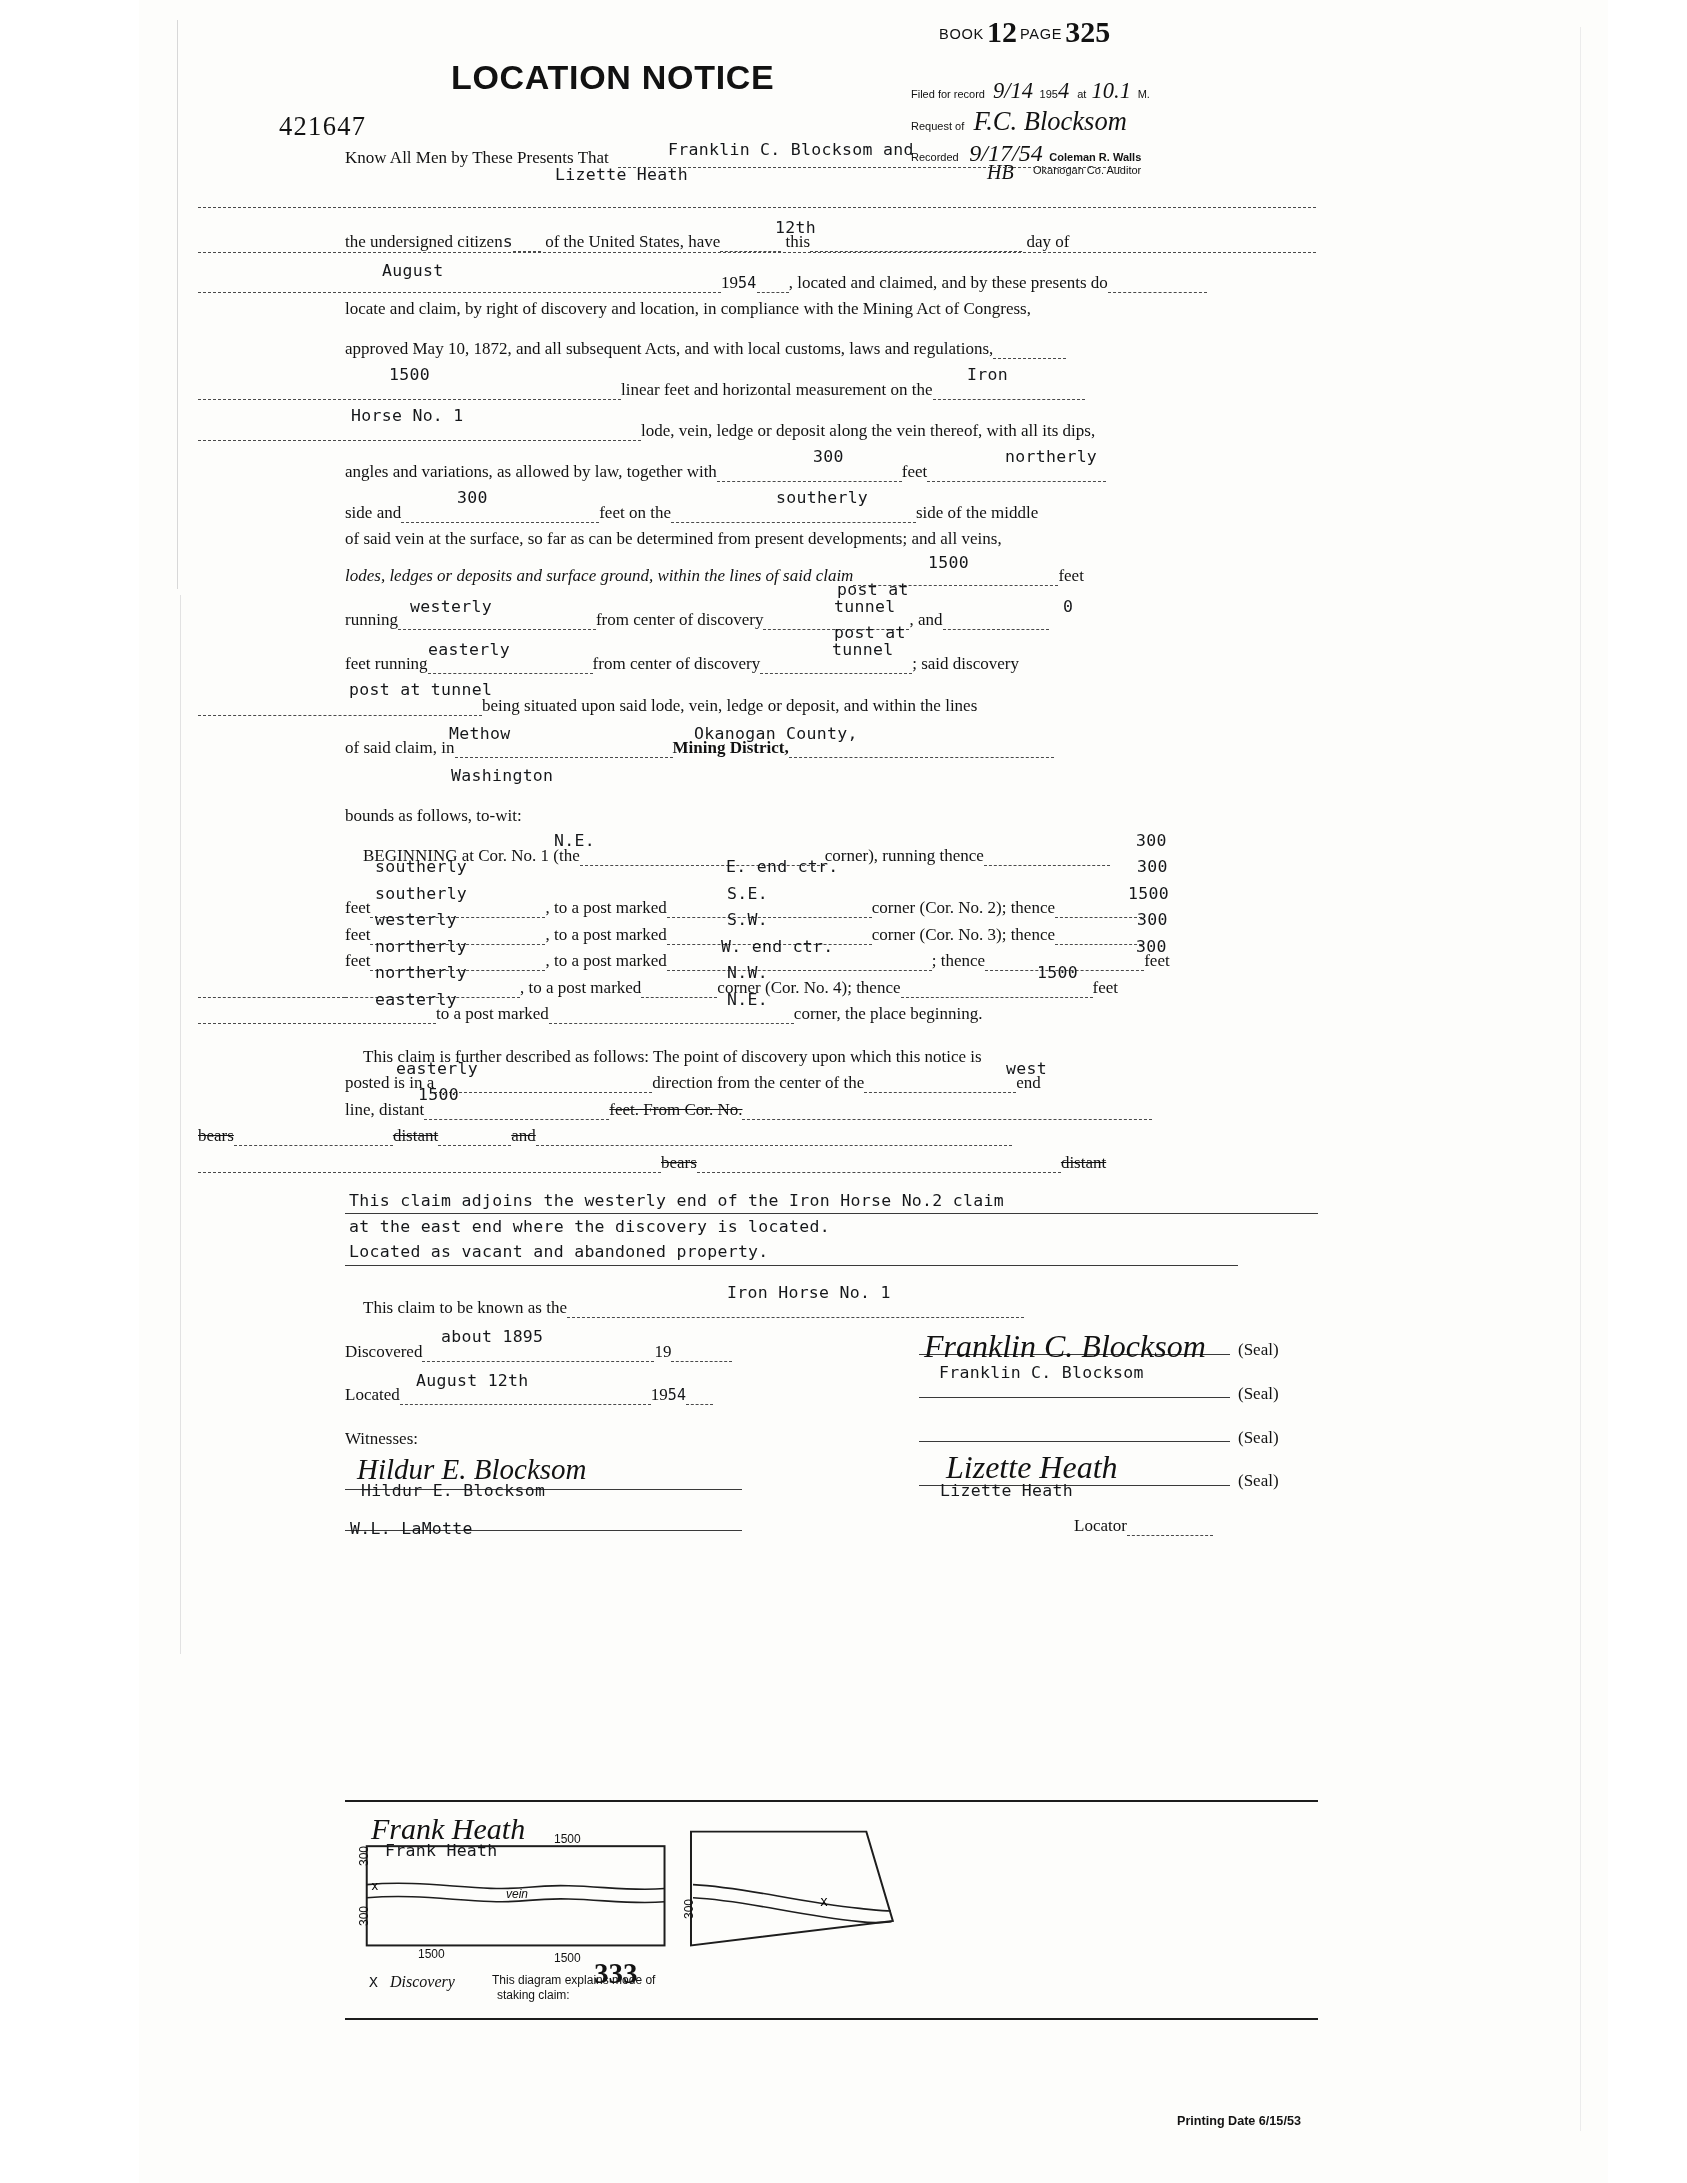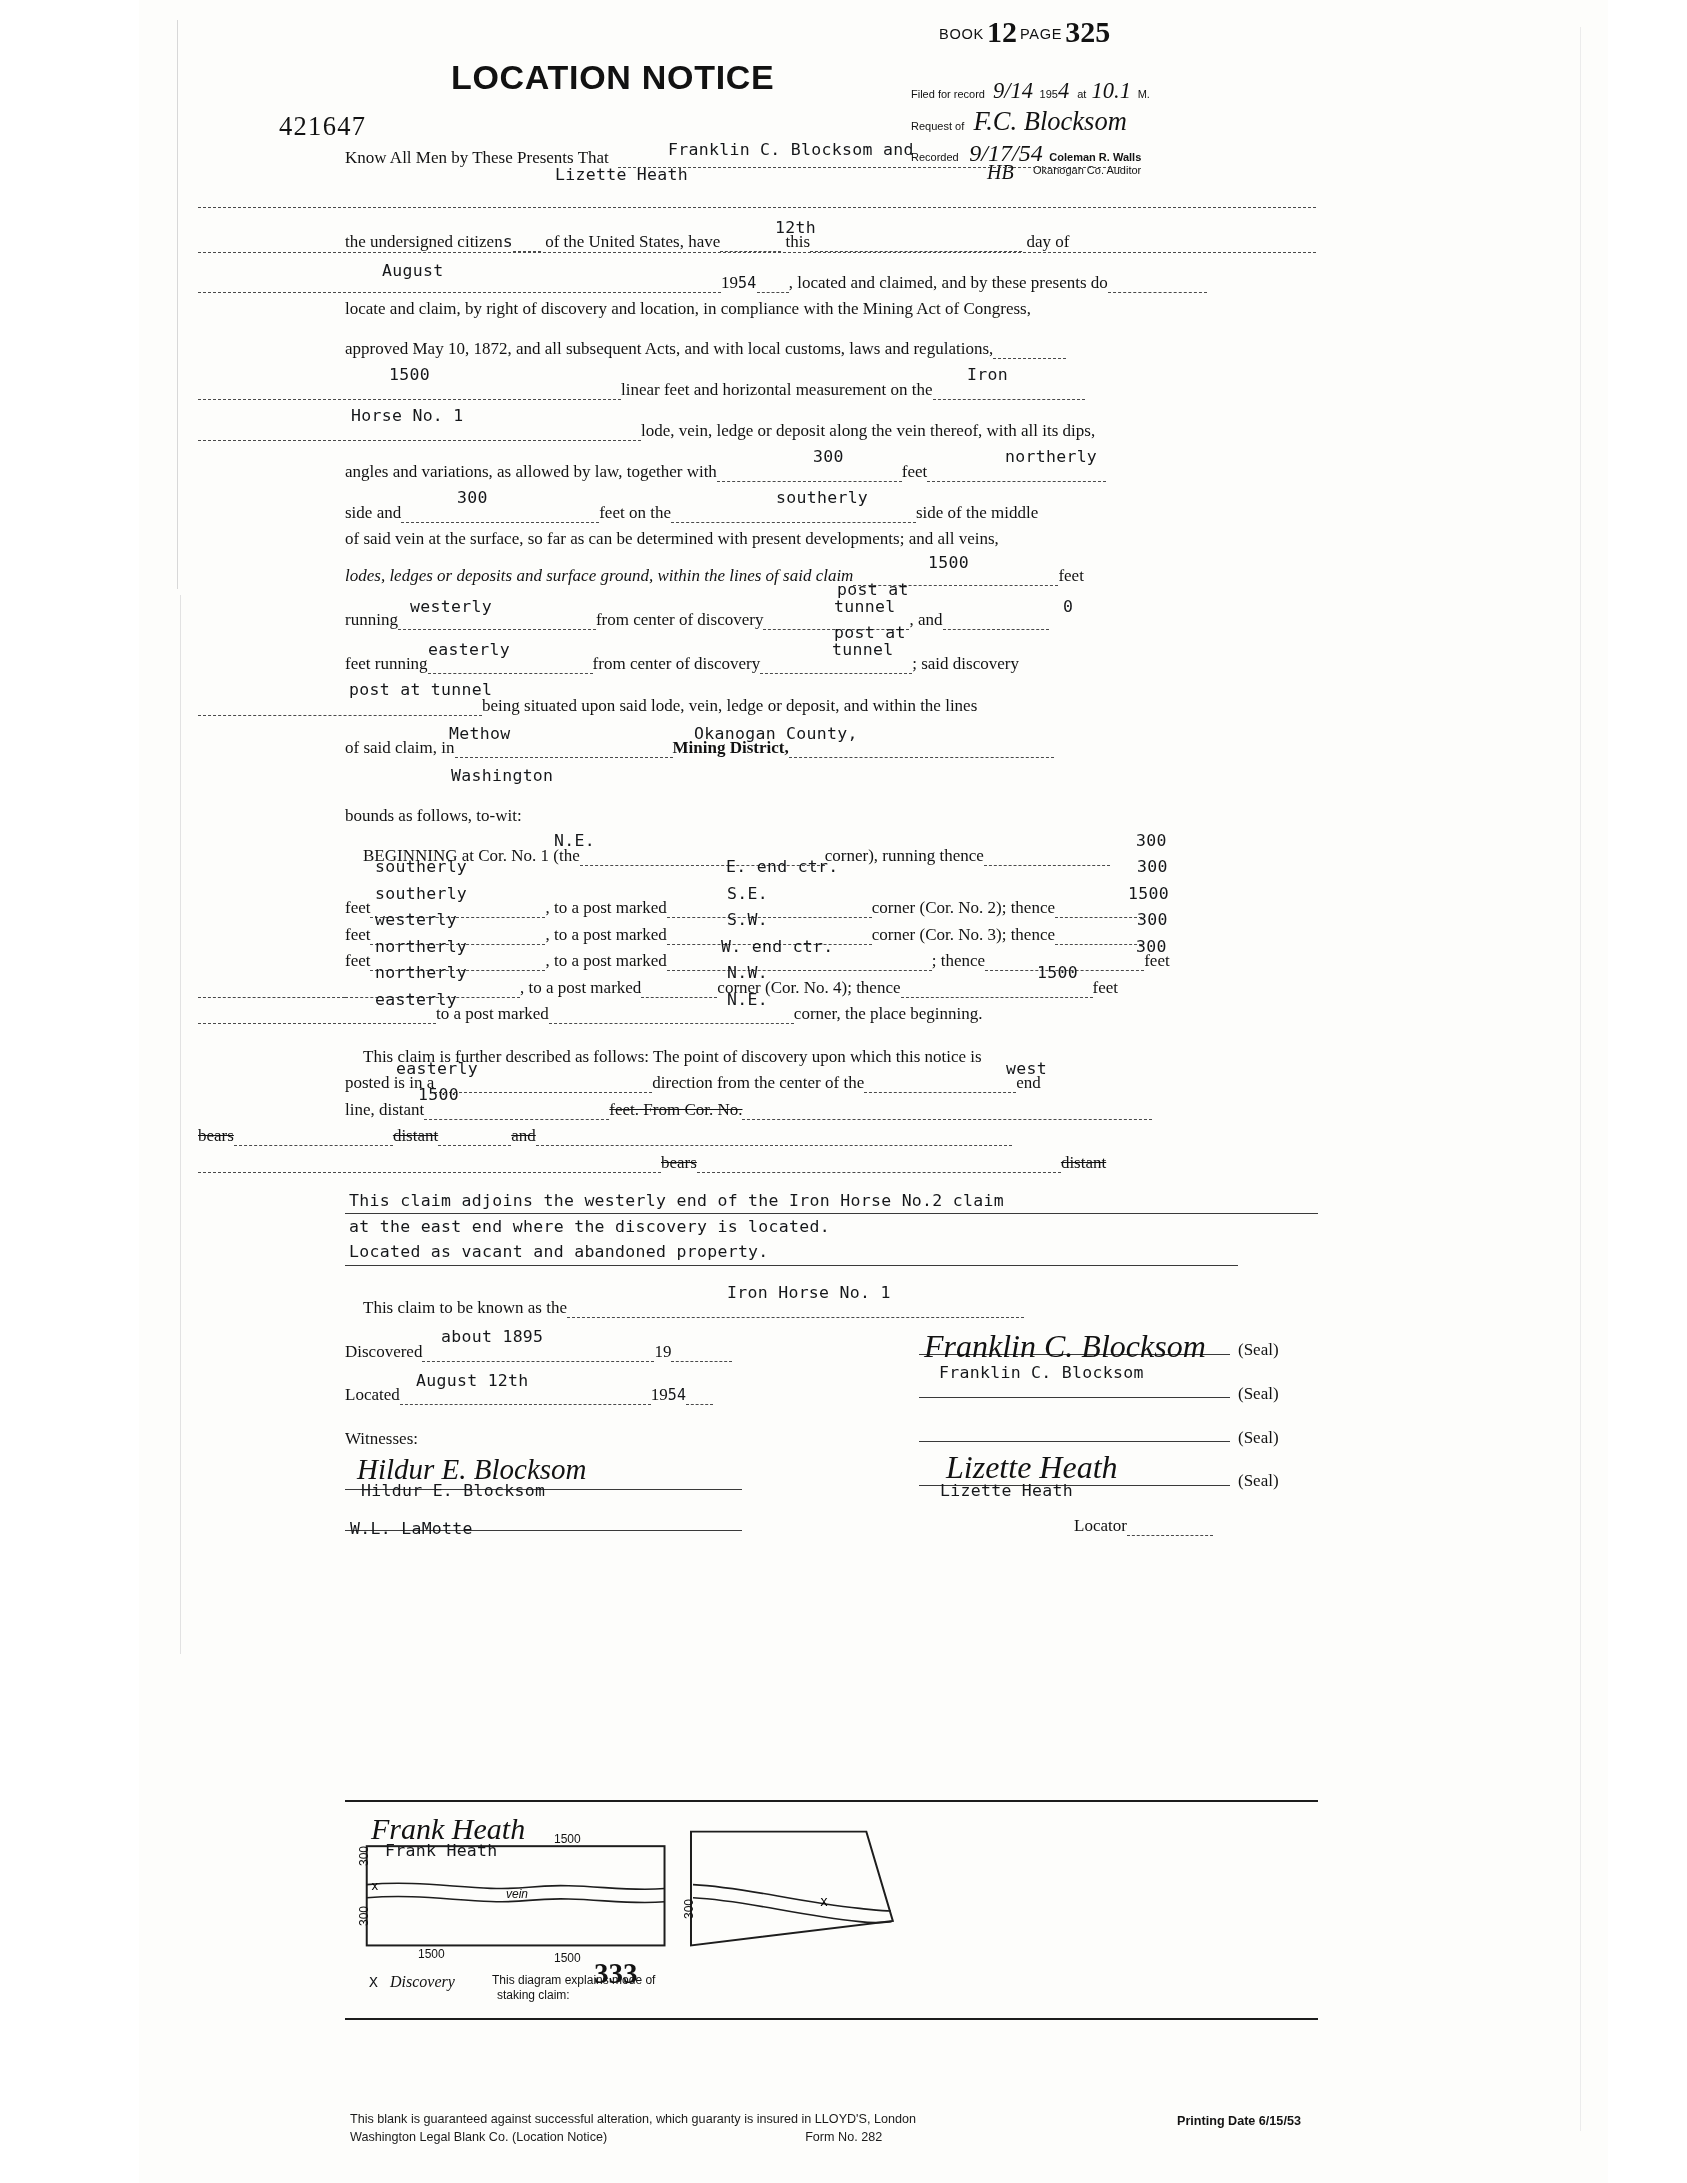--- a/index.html
+++ b/index.html
@@ -159,21 +159,21 @@
     </div>
     <div class="abs typed" style="top:447px;left:615px;">300</div>
     <div class="abs typed" style="top:447px;left:807px;">northerly</div>
 
     <div class="abs print" style="top:503px;left:147px;">
       <span>side and</span><span class="dotted" style="width:198px;height:17px;"></span><span>feet on the</span><span class="dotted" style="width:245px;height:17px;"></span><span>side of the middle</span>
     </div>
     <div class="abs typed" style="top:488px;left:259px;">300</div>
     <div class="abs typed" style="top:488px;left:578px;">southerly</div>
 
-    <div class="abs print" style="top:529px;left:147px;">of said vein at the surface, so far as can be determined with present developments; and all veins,</div>
+    <div class="abs print" style="top:529px;left:147px;">of said vein at the surface, so far as can be determined from present developments; and all veins,</div>
 
     <div class="abs print" style="top:566px;left:147px;">
       <span style="font-style:italic;">lodes, ledges or deposits and surface ground, within the lines of said claim</span><span class="dotted" style="width:205px;height:17px;"></span><span>feet</span>
     </div>
     <div class="abs typed" style="top:553px;left:730px;">1500</div>
 
     <div class="abs print" style="top:610px;left:147px;">
       <span>running</span><span class="dotted" style="width:198px;height:17px;"></span><span>from center of discovery</span><span class="dotted" style="width:146px;height:17px;"></span><span>, and</span><span class="dotted" style="width:106px;height:17px;"></span>
     </div>
     <div class="abs typed" style="top:597px;left:212px;">westerly</div>
@@ -349,24 +349,17 @@
       <div class="abs" style="top:173px;left:192px;font-family:'Liberation Serif',serif;font-style:italic;font-size:16px;">Discovery</div>
 
       <div class="abs tiny" style="top:173px;left:259px;margin-left:35px;">This diagram explains mode of</div>
       <div class="abs tiny" style="top:188px;left:299px;">staking claim:</div>
 
       <div class="abs" style="top:157px;left:396px;font-family:'Liberation Serif',serif;font-weight:bold;font-size:29px;">333</div>
 
       <div class="hr" style="left:147px;top:218px;width:973px;height:2px;"></div>
     </div>
 
-    <div class="footer">
-      <div>This blank is guaranteed against successful alteration, which guaranty is insured in LLOYD'S, London</div>
-      <div style="display:flex;gap:198px;">
-        <span>Washington Legal Blank Co. (Location Notice)</span>
-        <span>Form No. 282</span>
-      </div>
-    </div>
     <div class="printdate">Printing Date 6/15/53</div>
 
   </div>
 </div>
 
 
 </body></html>

